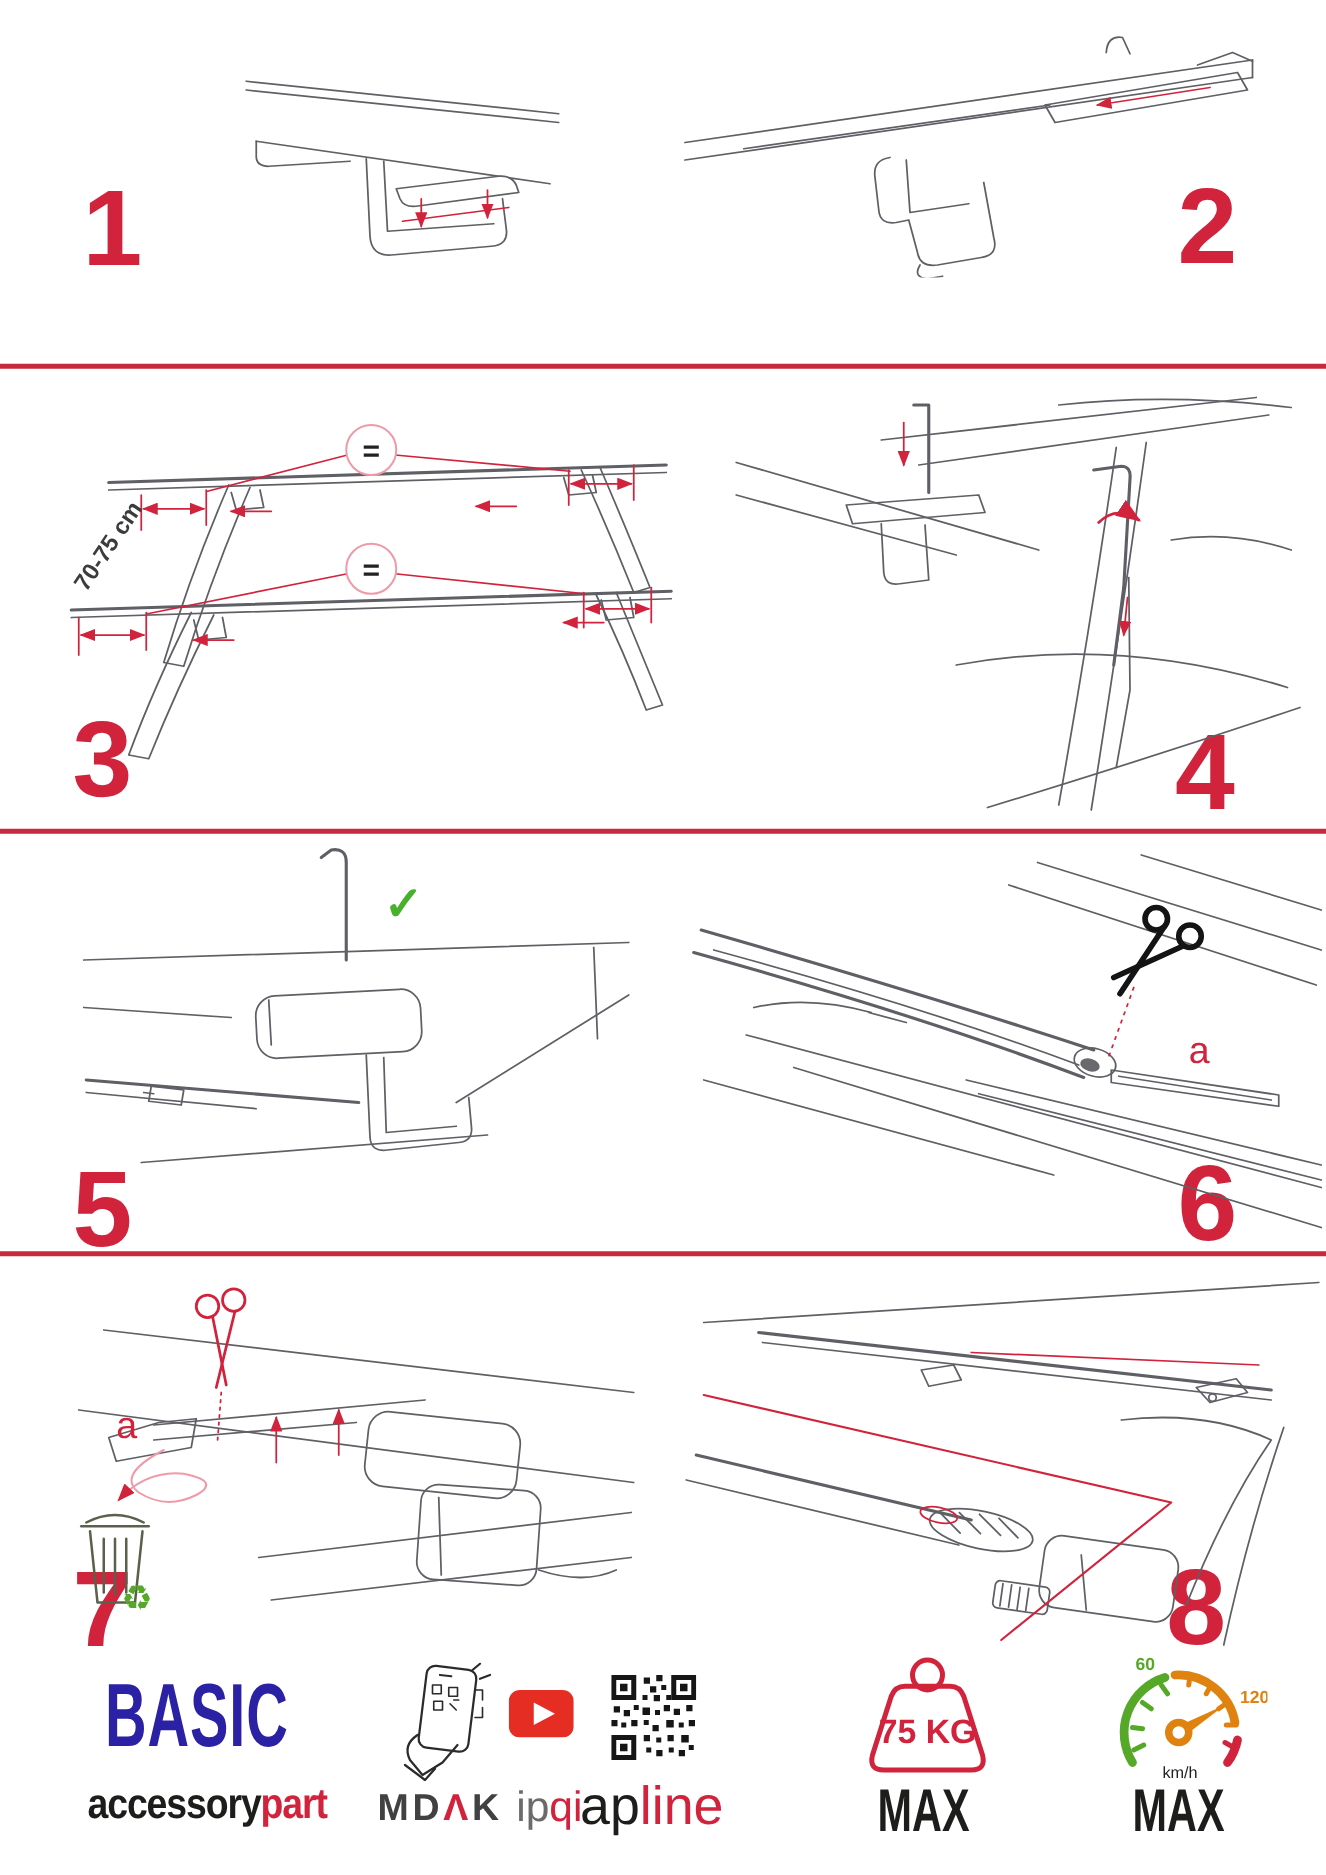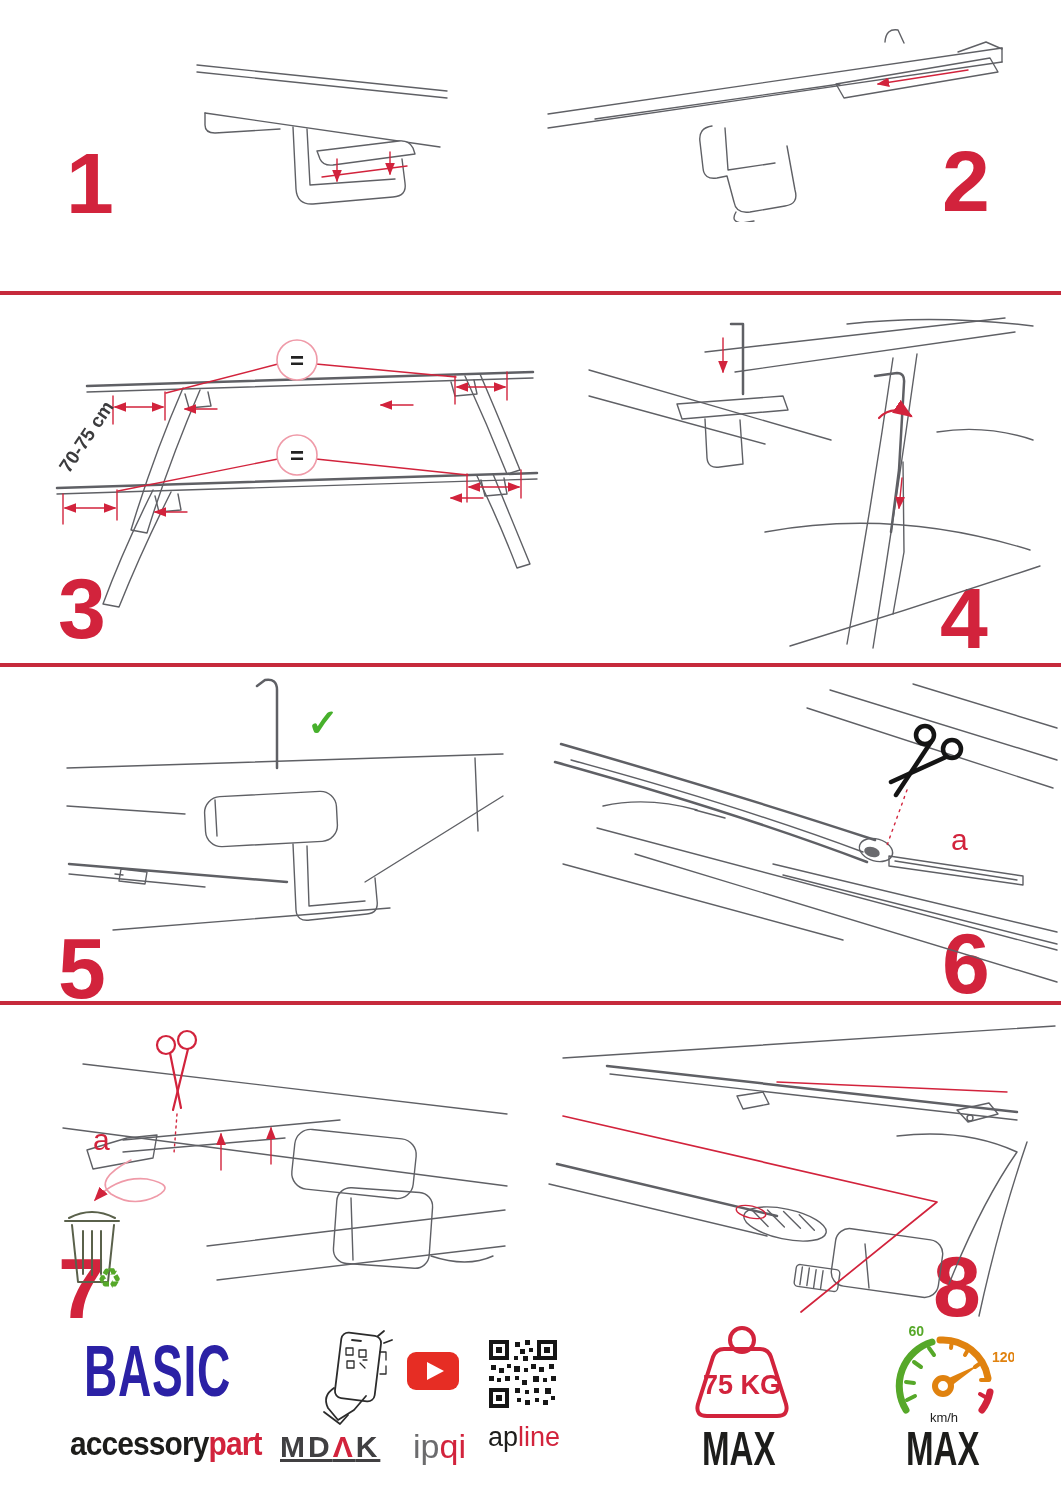--- a/index.html
+++ b/index.html
@@ -19,23 +19,23 @@
   .art .wfill{fill:#ffffff;}
   .art .gfill{fill:#6a6a6e;stroke:none;}
   .art text{stroke:none;}
   .ico path,.ico rect,.ico circle
       {fill:none;stroke:#2b2b2b;stroke-width:1.8;stroke-linecap:round;stroke-linejoin:round;}
   .ftxt{position:absolute;line-height:1;white-space:nowrap;}
   .basic{left:84px;top:1336px;font-size:64px;font-weight:bold;color:#2b21a5;
          letter-spacing:1px;transform:scale(0.72,1.12);transform-origin:left top;}
   .accpart{left:70px;top:1426px;font-size:34px;font-weight:bold;color:#1d1d1b;
            transform:scale(0.88,1);transform-origin:left top;letter-spacing:-1px;}
-  .mdak{left:280px;top:1432px;font-size:30px;font-weight:bold;color:#414042;letter-spacing:3px;text-decoration:underline;}
+  .mdak{left:302px;top:1432px;font-size:30px;font-weight:bold;color:#414042;letter-spacing:3px;}
   .ipqi{left:413px;top:1429px;font-size:34px;color:#6b6b6d;}
-  .apline{left:488px;top:1424px;font-size:27px;color:#1d1d1b;}
+  .apline{left:464px;top:1424px;font-size:43px;color:#1d1d1b;}
   .red{color:#d2233c;}
   .max{position:absolute;font-size:46px;font-weight:bold;color:#1d1d1b;
        transform:scale(0.72,1.05);transform-origin:left top;}
 </style>
 </head>
 <body>
 
 <div class="page">
 
   <svg width="0" height="0" style="position:absolute">

